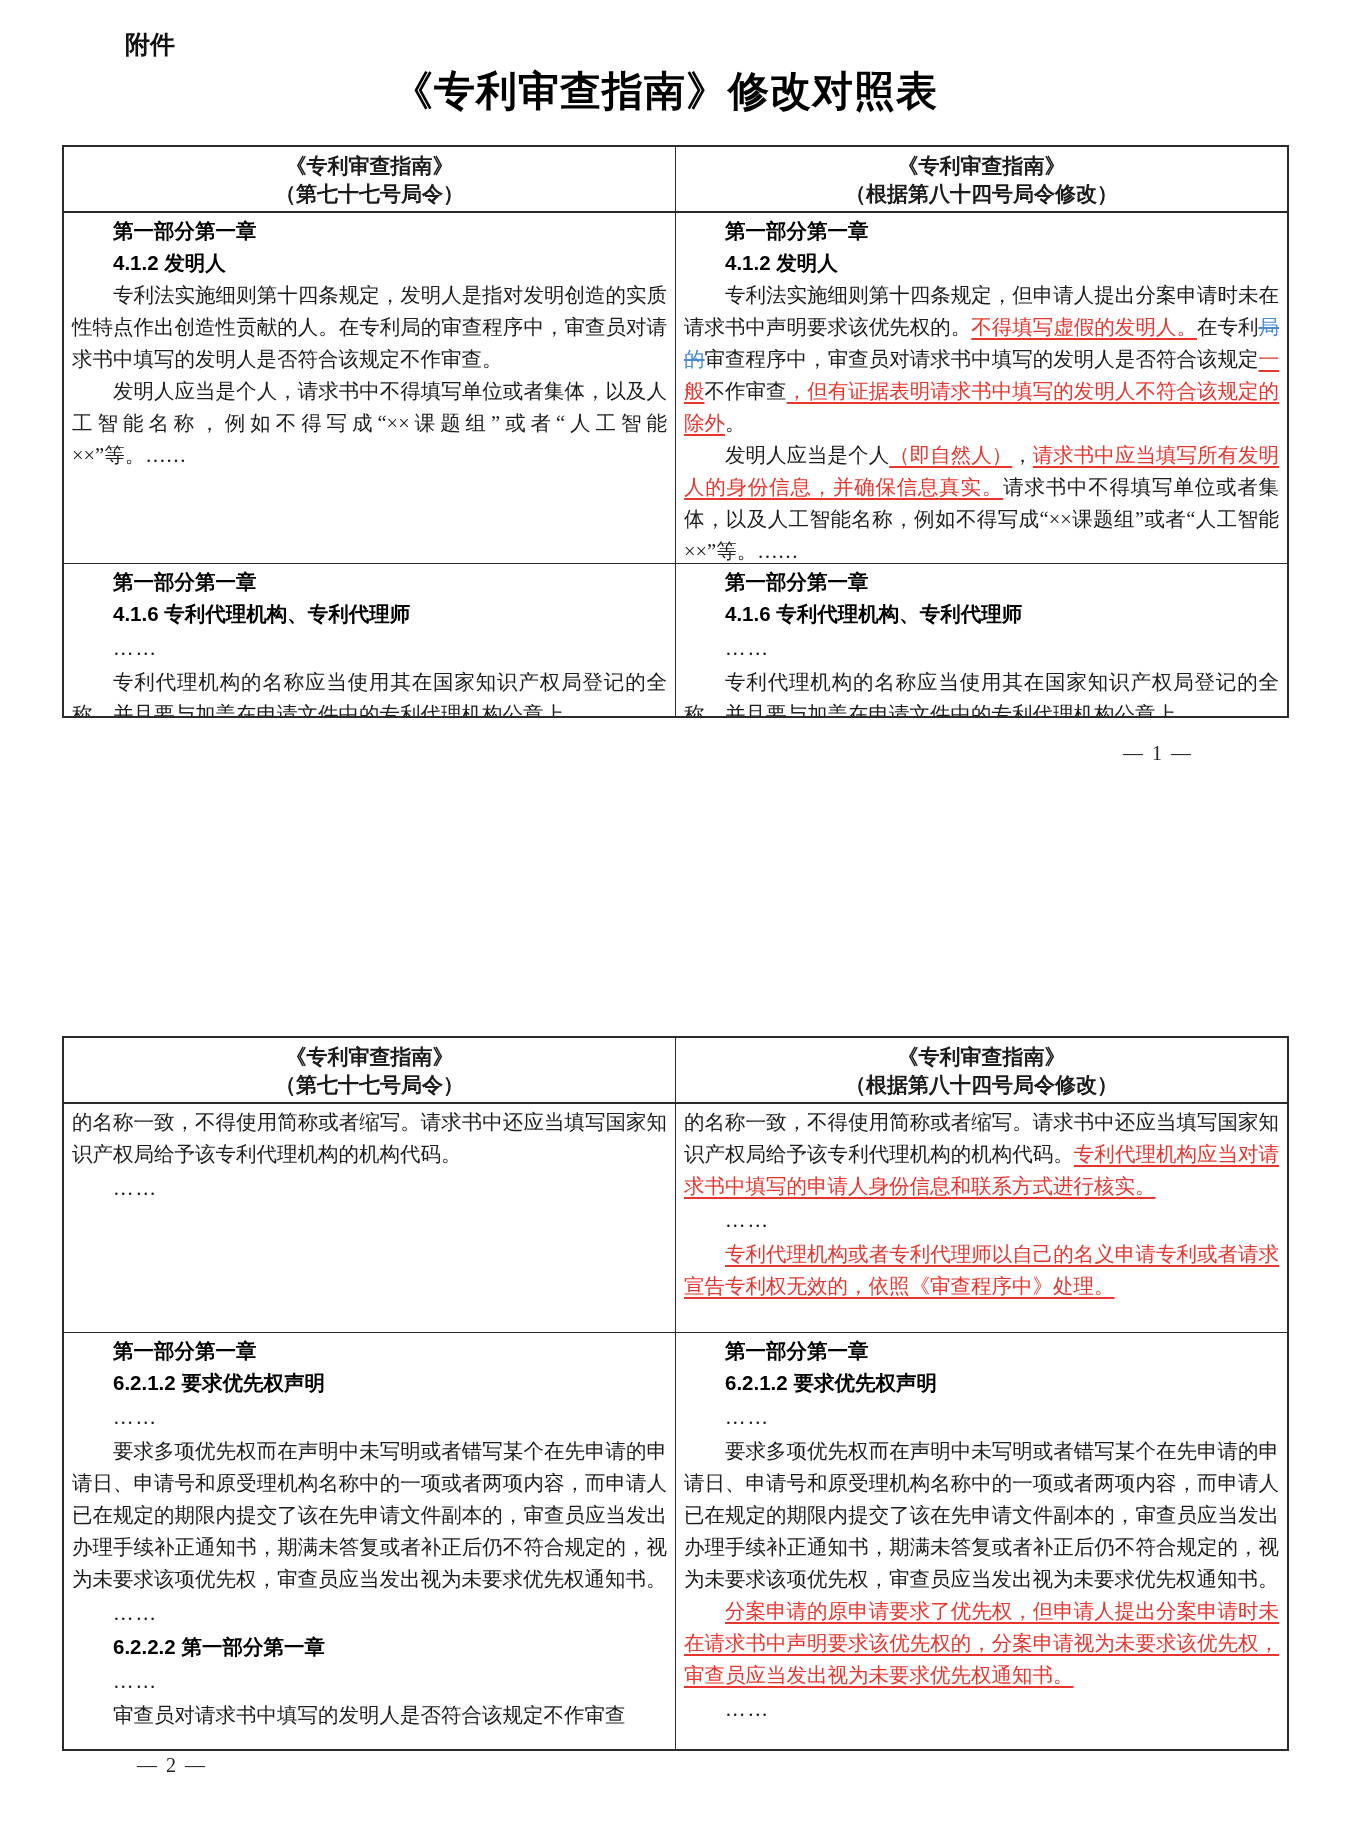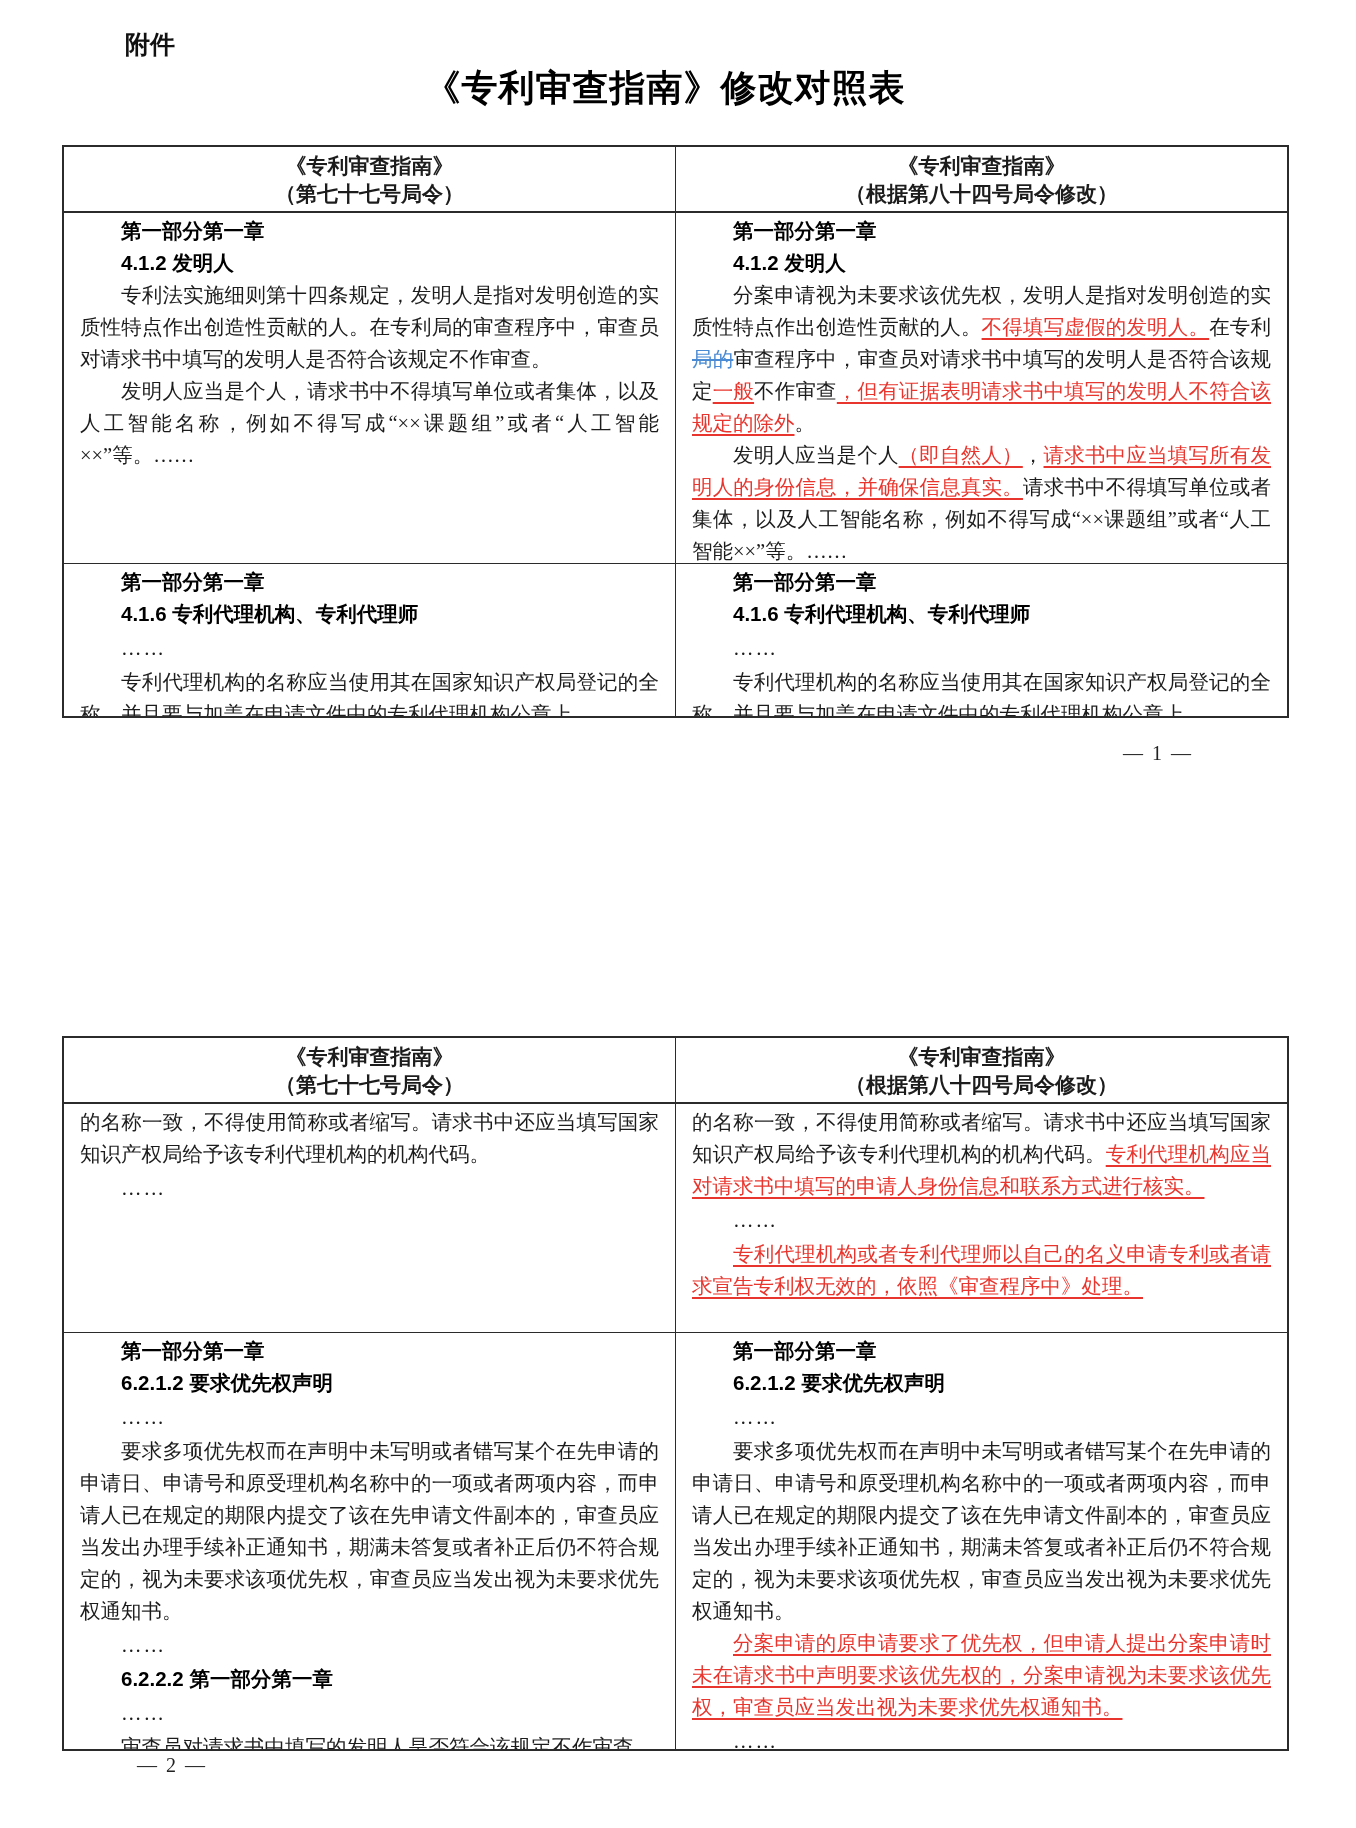--- a/index.html
+++ b/index.html
@@ -18,21 +18,21 @@
     font-family: Liberation Serif, serif;
     font-weight: 600;
     font-size: 25px;
     color: #111;
   }
   .doc-title {
     position: absolute;
     left: 62px; top: 64px;
     width: 1206px;
     text-align: center;
-    font-size: 36px;
+    font-size: 41px;
     font-weight: 700;
     letter-spacing: 1px;
     color: #000;
   }
   .page { position: absolute; left: 62px; width: 1206px; }
   .page-1 { top: 145px; }
   .page-2 { top: 1036px; }
   table.cmp {
     border-collapse: collapse;
     table-layout: fixed;
@@ -49,21 +49,21 @@
   table.cmp th {
     border-bottom: 2px solid #2b2b2b;
     font-weight: 700;
     font-size: 21px;
     line-height: 28px;
     text-align: center;
     padding: 5px 4px 3px 4px;
   }
   .cellwrap {
     overflow: hidden;
-    padding: 2px 16px;
+    padding: 2px 8px;
     font-size: 20.5px;
     line-height: 32px;
     text-align: justify;
   }
   .hw-p1r1 { height: 346px; }
   .hw-p1r2 { height: 148px; }
   .hw-p2r1 { height: 224px; }
   .hw-p2r2 { height: 412px; }
   .blk { text-indent: 2em; }
   .blk.cont { text-indent: 0; }
@@ -123,21 +123,21 @@
                 <div class="blk heading"><span>第一部分第一章</span></div>
                 <div class="blk heading"><span>4.1.2 发明人</span></div>
                 <div class="blk para"><span>专利法实施细则第十四条规定，发明人是指对发明创造的实质性特点作出创造性贡献的人。在专利局的审查程序中，审查员对请求书中填写的发明人是否符合该规定不作审查。</span></div>
                 <div class="blk para"><span>发明人应当是个人，请求书中不得填写单位或者集体，以及人工智能名称，例如不得写成“××课题组”或者“人工智能××”等。……</span></div>
               </div>
             </td>
           <td>
               <div class="cellwrap hw-p1r1">
                 <div class="blk heading"><span>第一部分第一章</span></div>
                 <div class="blk heading"><span>4.1.2 发明人</span></div>
-                <div class="blk para"><span>分案申请视为未要求该优先权，发明人是指对发明创造的实质性特点作出创造性贡献的人。</span><span class="m-add">不得填写虚假的发明人。</span><span>在专利</span><span class="m-del">局的</span><span>审查程序中，审查员对请求书中填写的发明人是否符合该规定</span><span class="m-add">一般</span><span>不作审查</span><span class="m-add">，但有证据表明请求书中填写的发明人不符合该规定的除外</span><span>。</span></div>
+                <div class="blk para"><span>专利法实施细则第十四条规定，但申请人提出分案申请时未在请求书中声明要求该优先权的。</span><span class="m-add">不得填写虚假的发明人。</span><span>在专利</span><span class="m-del">局的</span><span>审查程序中，审查员对请求书中填写的发明人是否符合该规定</span><span class="m-add">一般</span><span>不作审查</span><span class="m-add">，但有证据表明请求书中填写的发明人不符合该规定的除外</span><span>。</span></div>
                 <div class="blk para"><span>发明人应当是个人</span><span class="m-add">（即自然人）</span><span>，</span><span class="m-add">请求书中应当填写所有发明人的身份信息，并确保信息真实。</span><span>请求书中不得填写单位或者集体，以及人工智能名称，例如不得写成“××课题组”或者“人工智能××”等。……</span></div>
               </div>
             </td>
         </tr>
         <tr>
           <td>
               <div class="cellwrap hw-p1r2">
                 <div class="blk heading"><span>第一部分第一章</span></div>
                 <div class="blk heading"><span>4.1.6 专利代理机构、专利代理师</span></div>
                 <div class="blk ellipsis"><span>……</span></div>

